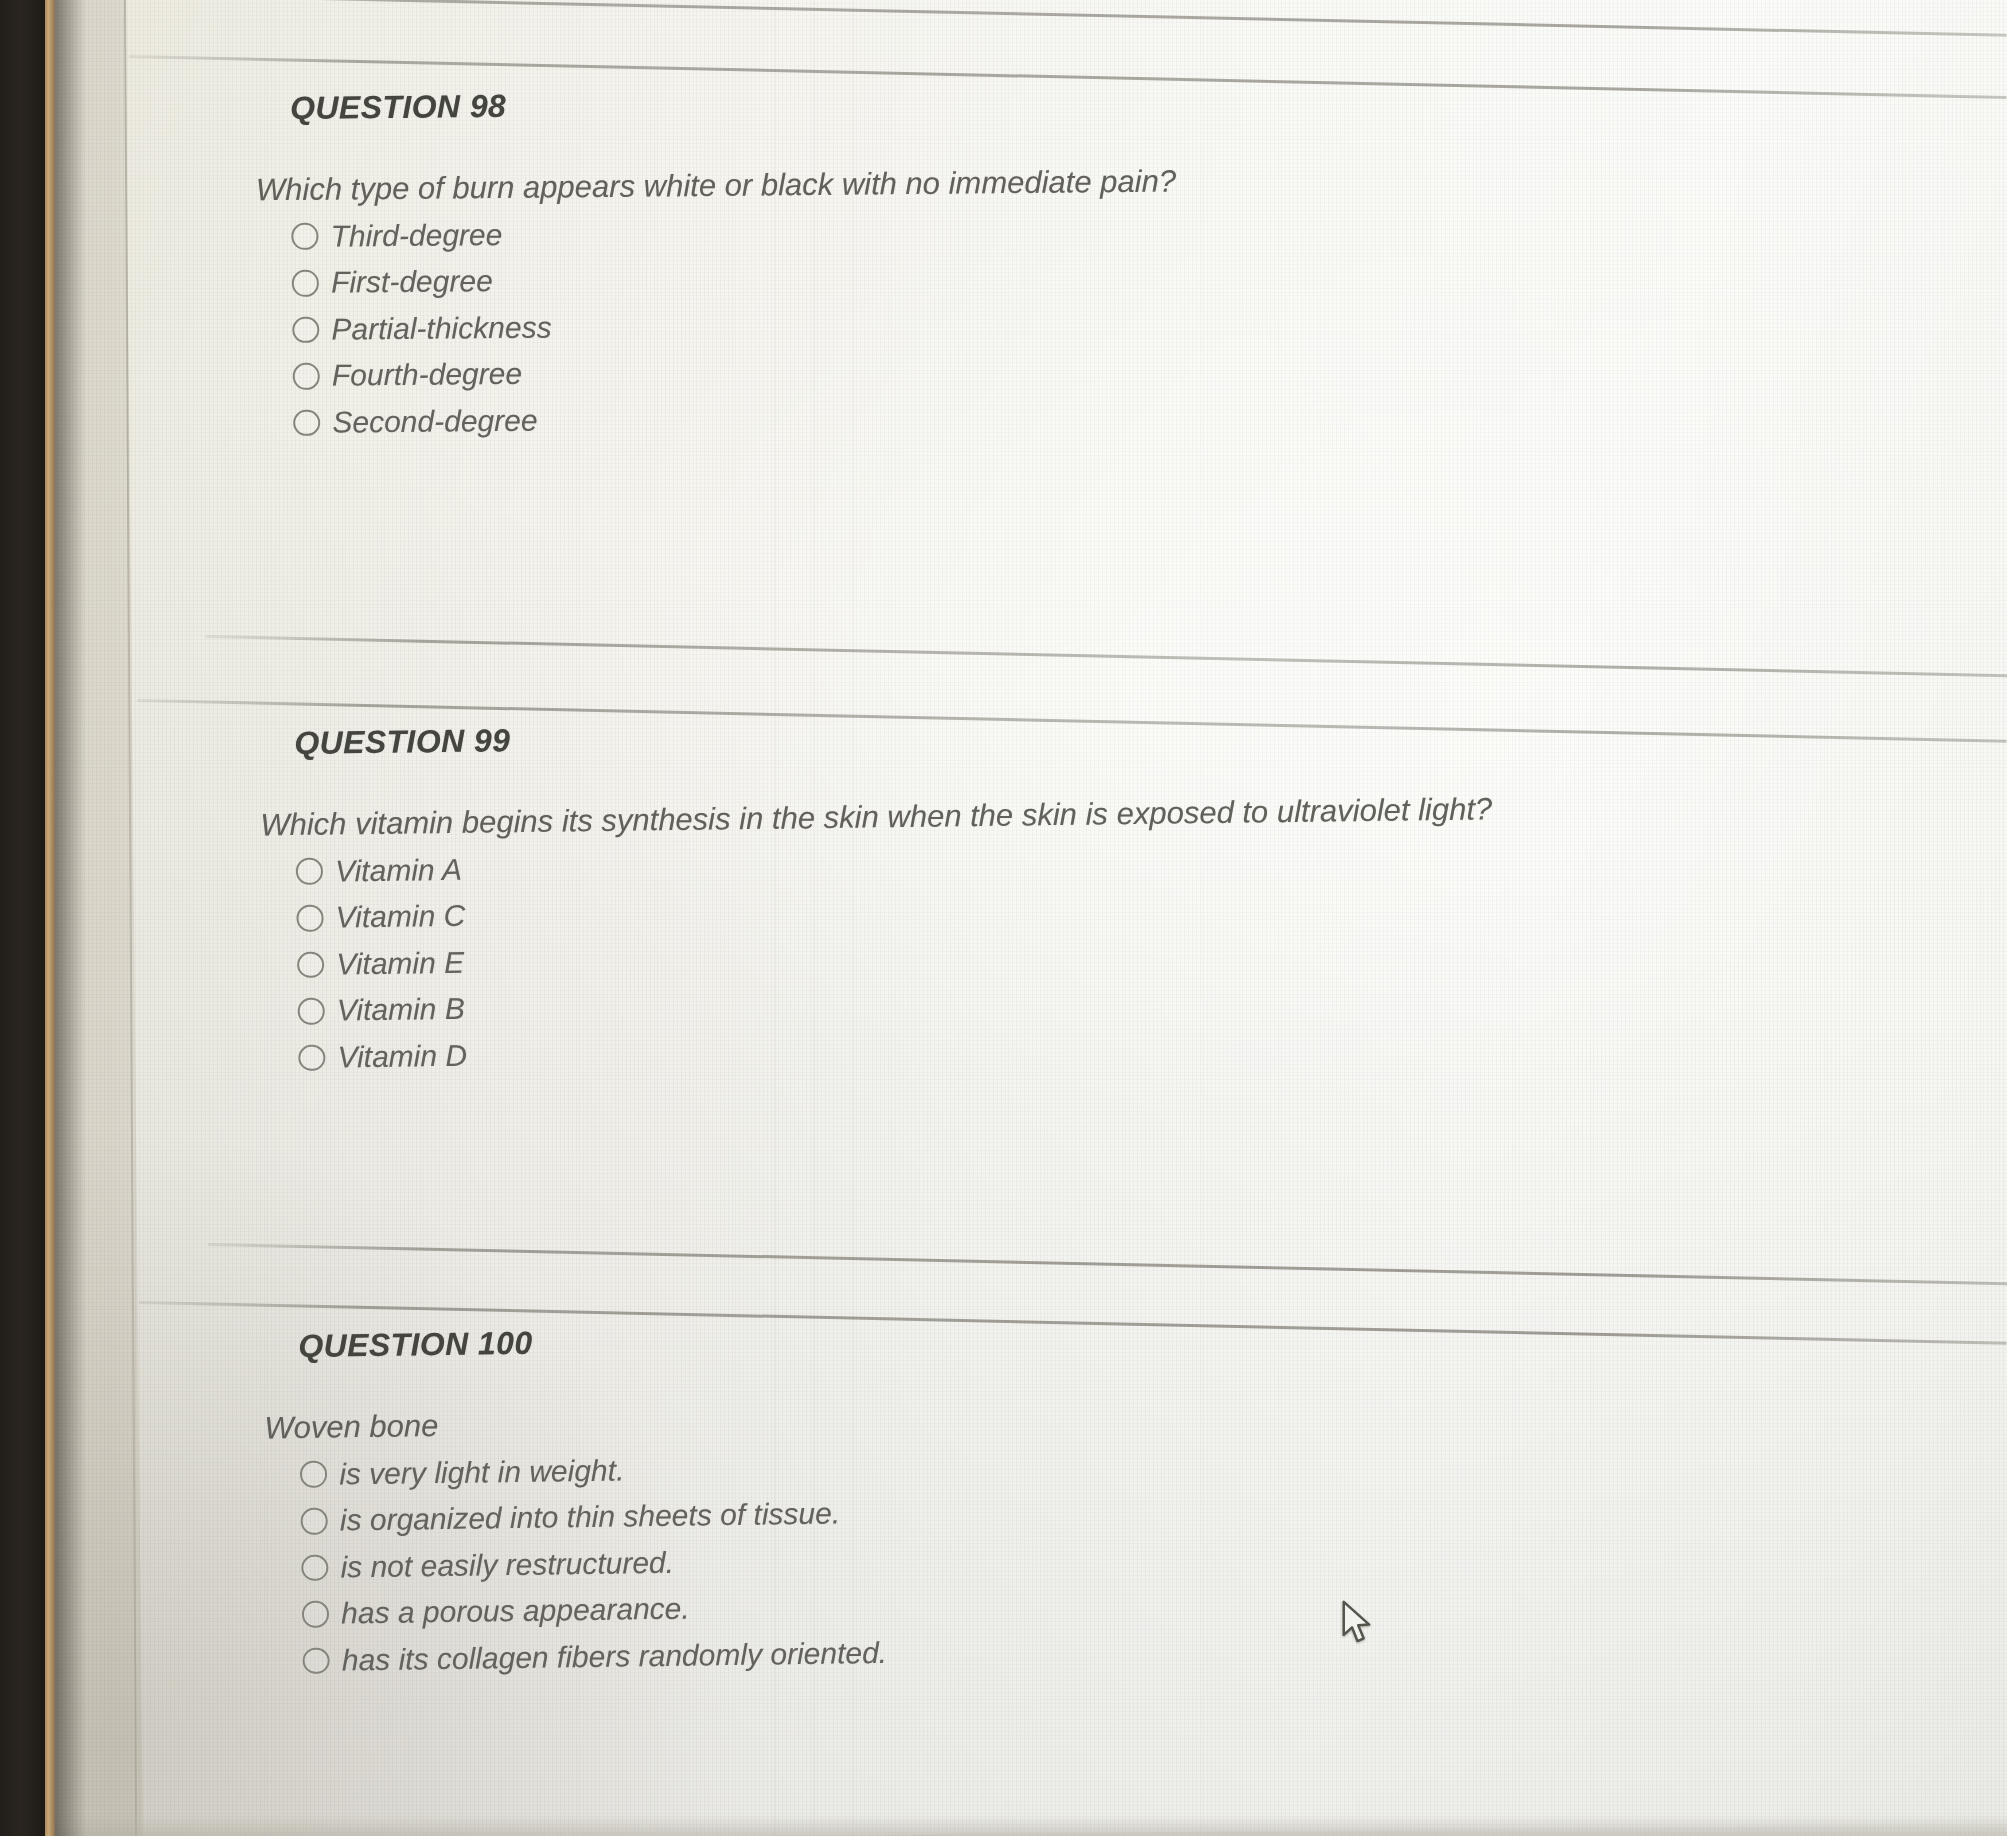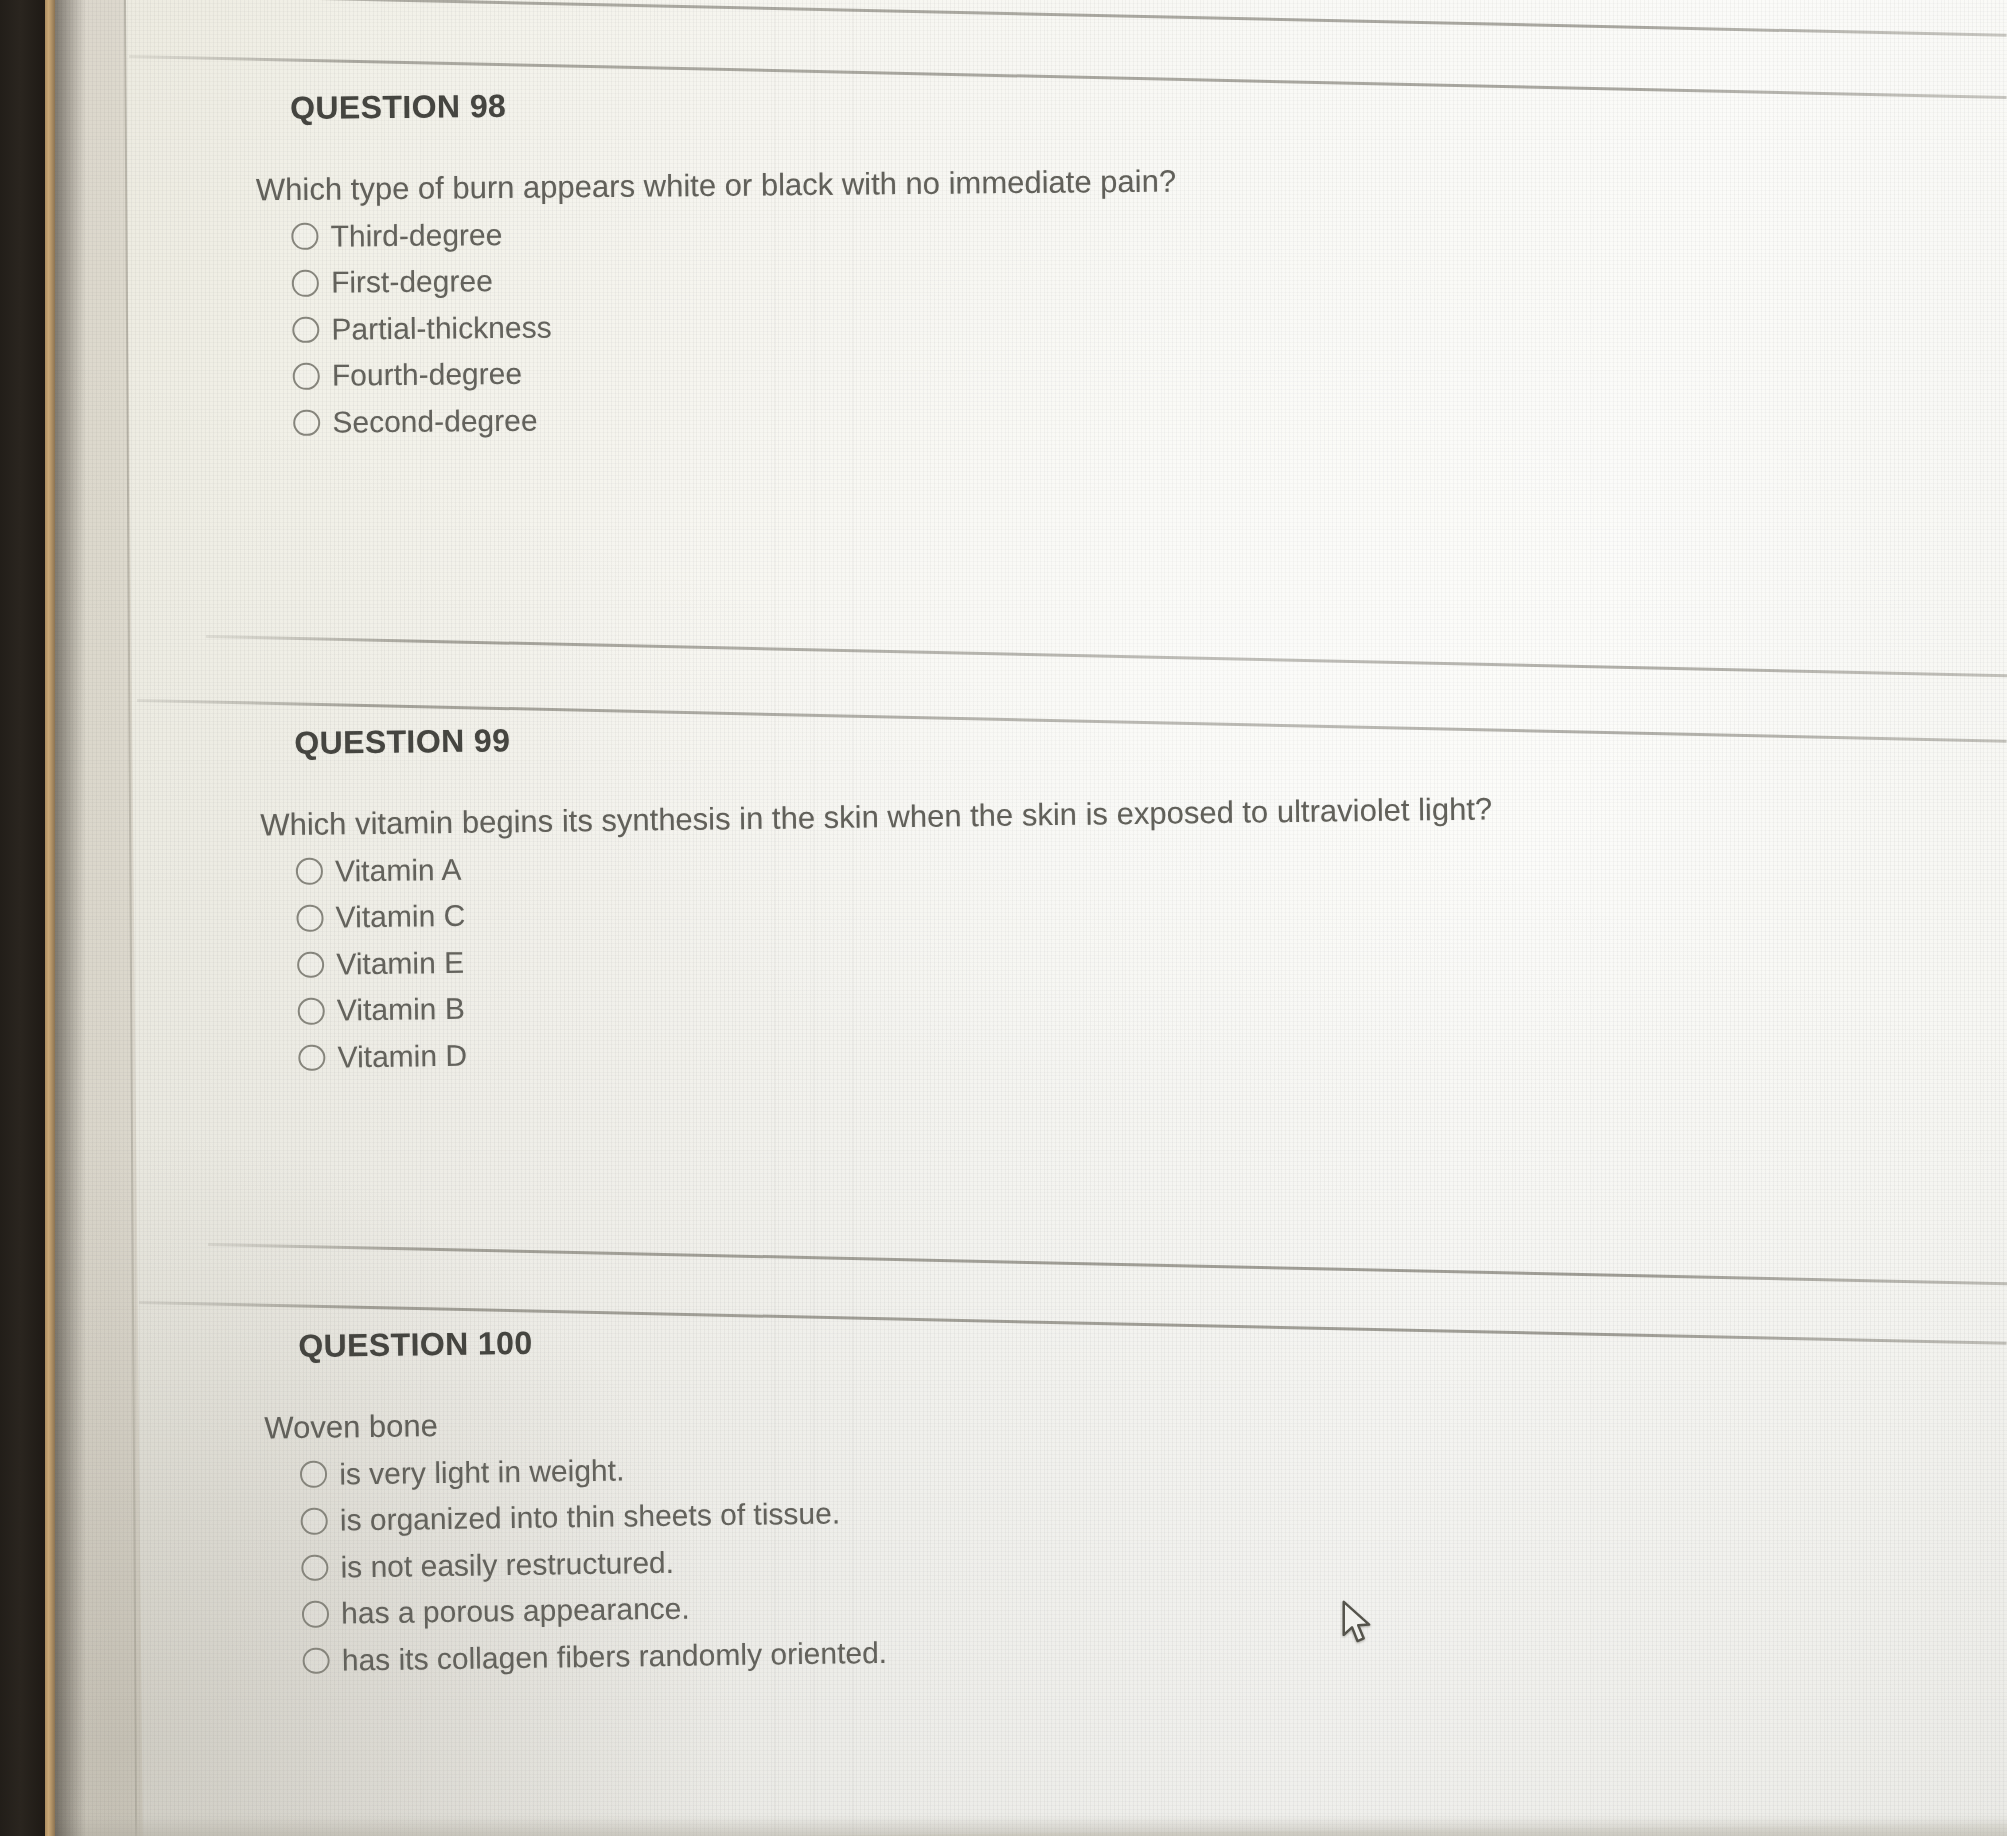--- a/index.html
+++ b/index.html
@@ -12,20 +12,21 @@
     font-family: "Liberation Sans", sans-serif;
   }
 
   
   #photo {
     position: relative;
     width: 2007px;
     height: 1837px;
     overflow: hidden;
     background: #14110d;
+    font-style: italic;
   }
 
   
   .bezel-dark {
     position: absolute;
     left: 0; top: 0;
     width: 45px; height: 100%;
     background: linear-gradient(90deg,#221e19 0%, #2a251f 45%, #1e1a15 100%);
     z-index: 30;
   }

